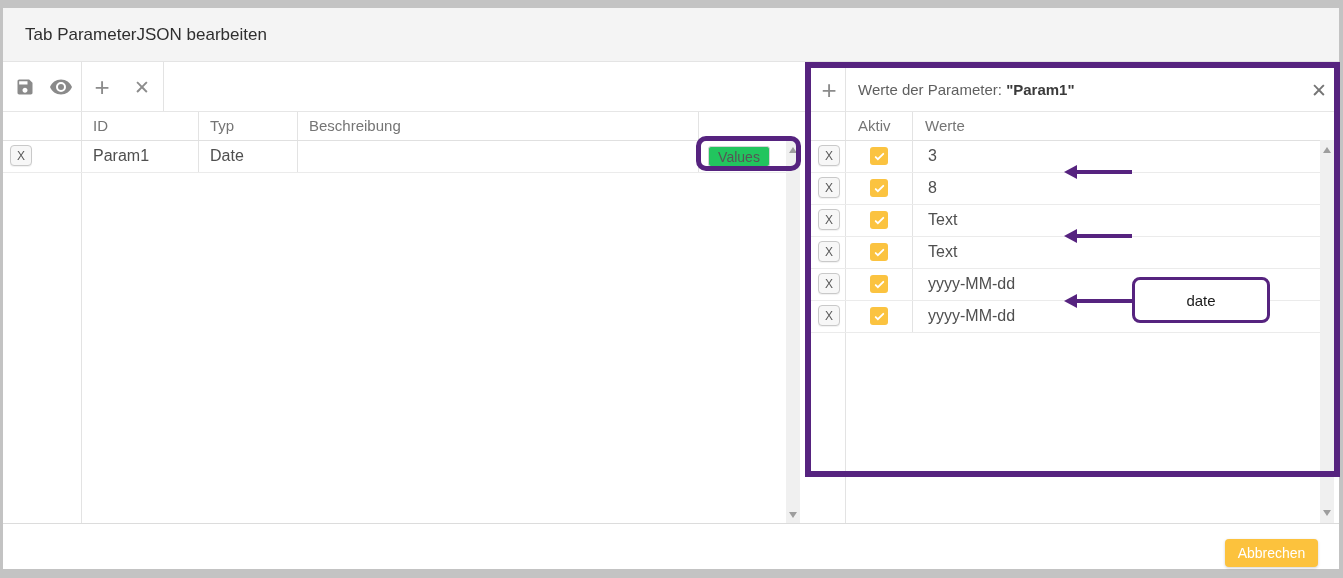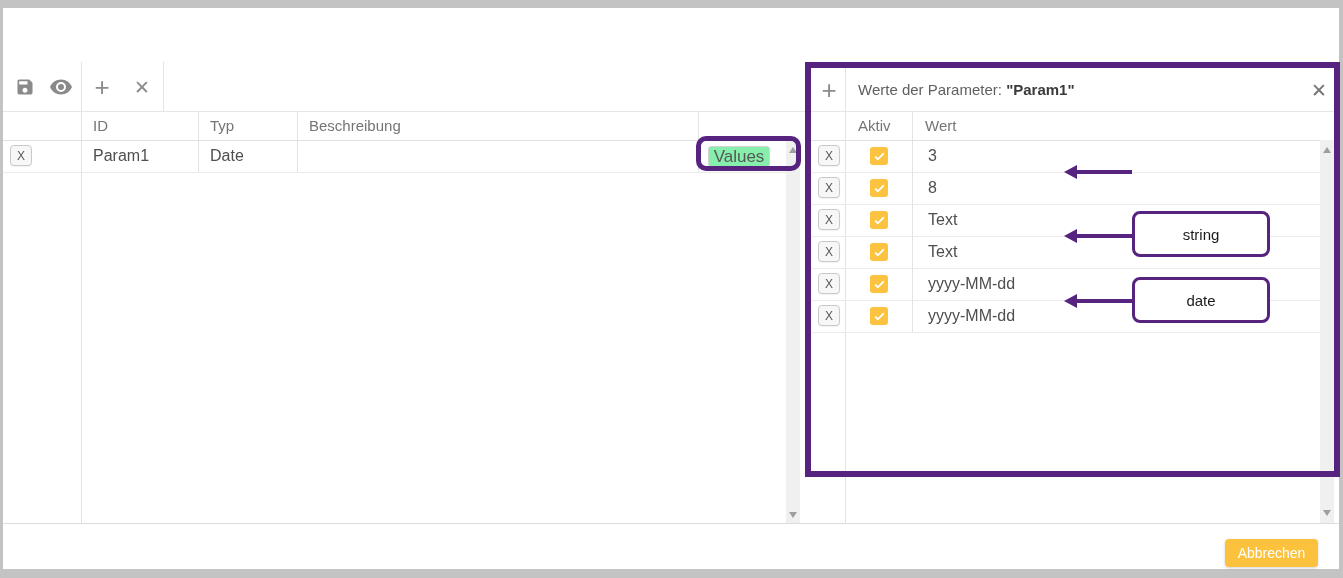--- a/index.html
+++ b/index.html
@@ -21,22 +21,22 @@
   .col-header{position:absolute;font-size:15px;color:#757575;line-height:28px;white-space:nowrap;}
   .cell-text{position:absolute;font-size:16px;color:#4f4f4f;line-height:32px;white-space:nowrap;}
   .x-btn{
     position:absolute;width:22px;height:21px;box-sizing:border-box;
     border:1px solid #c9c9c9;border-radius:4px;background:#f7f7f7;
     color:#5a5a5a;font-size:12px;display:flex;align-items:center;justify-content:center;
     box-shadow:0 1px 1px rgba(0,0,0,0.06);cursor:pointer;
   }
   .values-btn{
     position:absolute;width:62px;height:21px;box-sizing:border-box;
-    border:1px solid #d5d5d5;border-radius:3px;background:#86efac;
-    color:#565656;font-size:17px;display:flex;align-items:center;justify-content:center;
+    border:1px solid #d5d5d5;border-radius:3px;background:#22c55e;
+    color:#565656;font-size:14px;display:flex;align-items:center;justify-content:center;
     cursor:pointer;
   }
   .checkbox{
     position:absolute;width:18px;height:18px;border-radius:3px;background:#fbc340;
     display:flex;align-items:center;justify-content:center;cursor:pointer;
   }
   .scroll-track{position:absolute;width:14px;background:#f0f0f0;}
   .arr{position:absolute;width:0;height:0;border-left:4px solid transparent;border-right:4px solid transparent;cursor:pointer;}
   .arr.up{border-bottom:6px solid #9e9e9e;}
   .arr.down{border-top:6px solid #9e9e9e;}
@@ -60,20 +60,23 @@
   }
   svg{display:block;}
 </style>
 </head>
 <body>
 
 <div class="screen">
 
   <div class="window"></div>
 
+  <div class="titlebar">
+    <span class="title">Tab ParameterJSON bearbeiten</span>
+  </div>
 
   <div class="tool-icon" style="left:14px;top:76px;width:22px;height:22px;">
     <span>
       <svg width="20" height="20" viewBox="0 0 24 24" fill="#8a8a8a">
           <path d="M17 3H5c-1.11 0-2 .9-2 2v14c0 1.1.89 2 2 2h14c1.1 0 2-.9 2-2V7l-4-4zm-5 16c-1.66 0-3-1.34-3-3s1.34-3 3-3 3 1.34 3 3-1.34 3-3 3zm3-10H5V5h10v4z"></path>
         </svg>
     </span>
   </div>
   <div class="tool-icon" style="left:48px;top:76px;width:26px;height:22px;">
     <span>
@@ -115,21 +118,21 @@
   <div class="tool-icon glyph-plus" style="left:813px;top:68px;width:32px;height:44px;">
     <span>+</span>
   </div>
   <div class="vline" style="left:845px;top:68px;height:455px;"></div>
   <div class="panel-title" style="left:858px;top:68px;"><span>Werte der Parameter: </span><b>"Param1"</b></div>
   <div class="tool-icon glyph-x" style="left:1304px;top:68px;width:30px;height:44px;color:#757575;">
     <span>✕</span>
   </div>
 
   <div class="col-header" style="left:858px;top:112px;">Aktiv</div>
-  <div class="col-header" style="left:925px;top:112px;">Wert</div>
+  <div class="col-header" style="left:925px;top:112px;">Werte</div>
   <div class="hline" style="left:811px;top:140px;width:523px;background:#e0e0e0;"></div>
   <div class="vline" style="left:912px;top:112px;height:220px;"></div>
 
   <div class="x-btn" style="left:818px;top:145px;">X</div>
   <div class="checkbox" style="left:870px;top:147px;">
       <span>
         <svg width="13" height="13" viewBox="0 0 24 24" fill="none" stroke="#ffffff" stroke-width="3.4" stroke-linecap="round">
           <path d="M5 13l4 4L19 7"></path>
         </svg>
       </span>
@@ -198,21 +201,20 @@
 
   <div class="hline" style="left:3px;top:523px;width:1336px;background:#dcdcdc;"></div>
   <div class="cancel-btn" style="left:1225px;top:539px;">Abbrechen</div>
 
   <div class="values-highlight" style="left:696px;top:136px;width:105px;height:35px;"></div>
   <div class="purple-rect" style="left:805px;top:62px;width:535px;height:415px;"></div>
 
   <div class="anno-line" style="left:1076px;top:170px;width:56px;"></div>
   <div class="anno-head" style="left:1064px;top:165px;"></div>
 
-  <div class="anno-box" style="left:1132px;top:211px;">string</div>
   <div class="anno-line" style="left:1076px;top:234px;width:56px;"></div>
   <div class="anno-head" style="left:1064px;top:229px;"></div>
 
   <div class="anno-box" style="left:1132px;top:277px;">date</div>
   <div class="anno-line" style="left:1076px;top:299px;width:56px;"></div>
   <div class="anno-head" style="left:1064px;top:294px;"></div>
 
 </div>
 
 </body></html>

